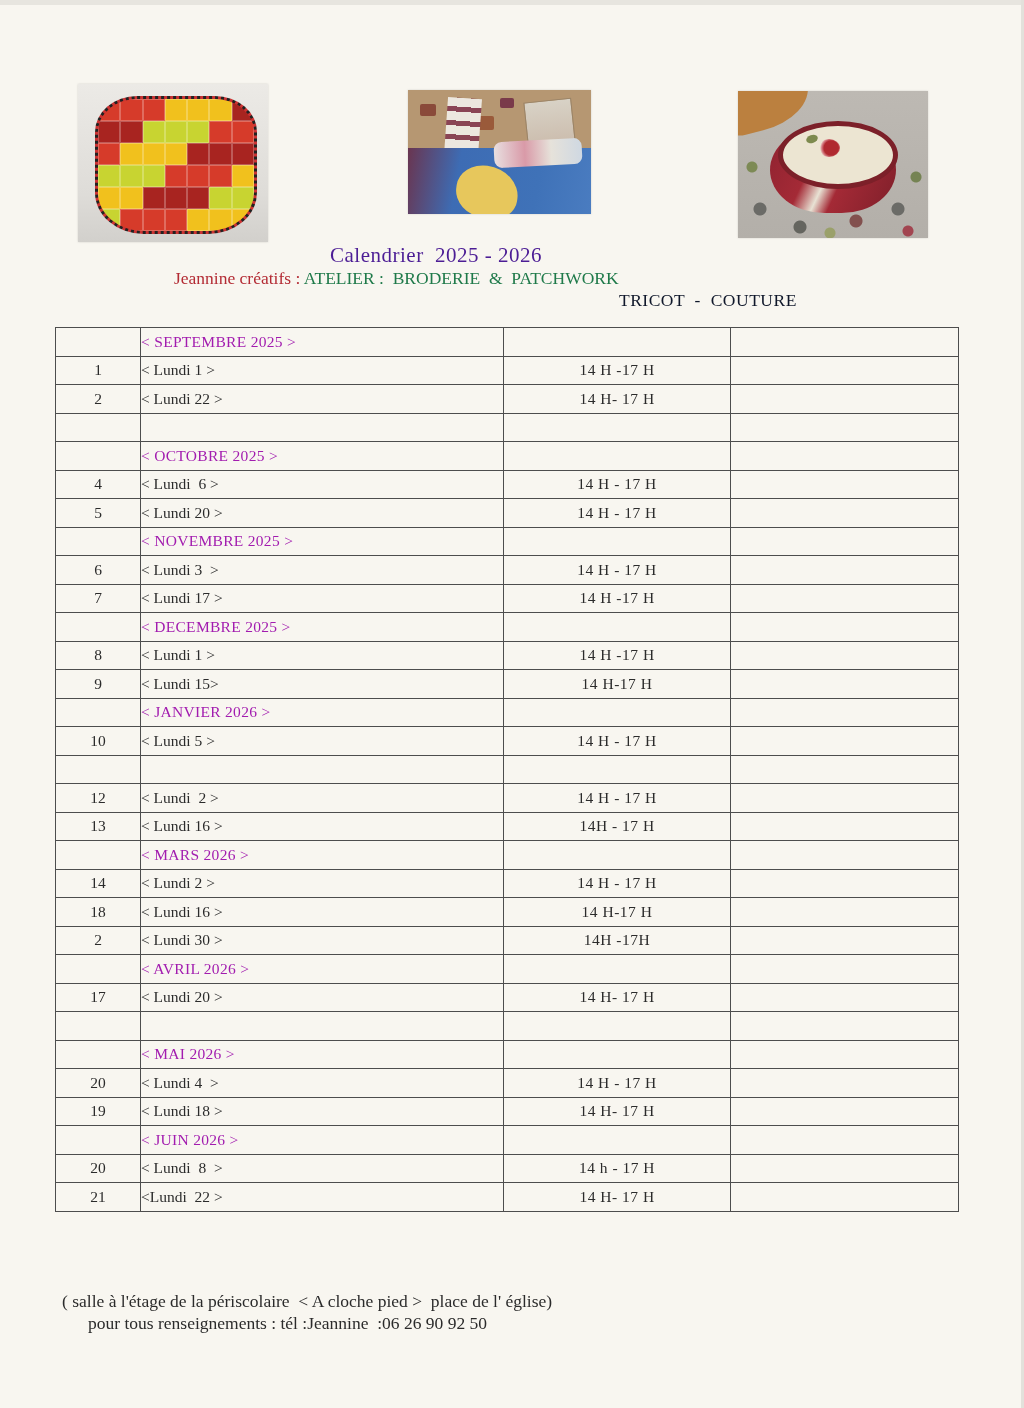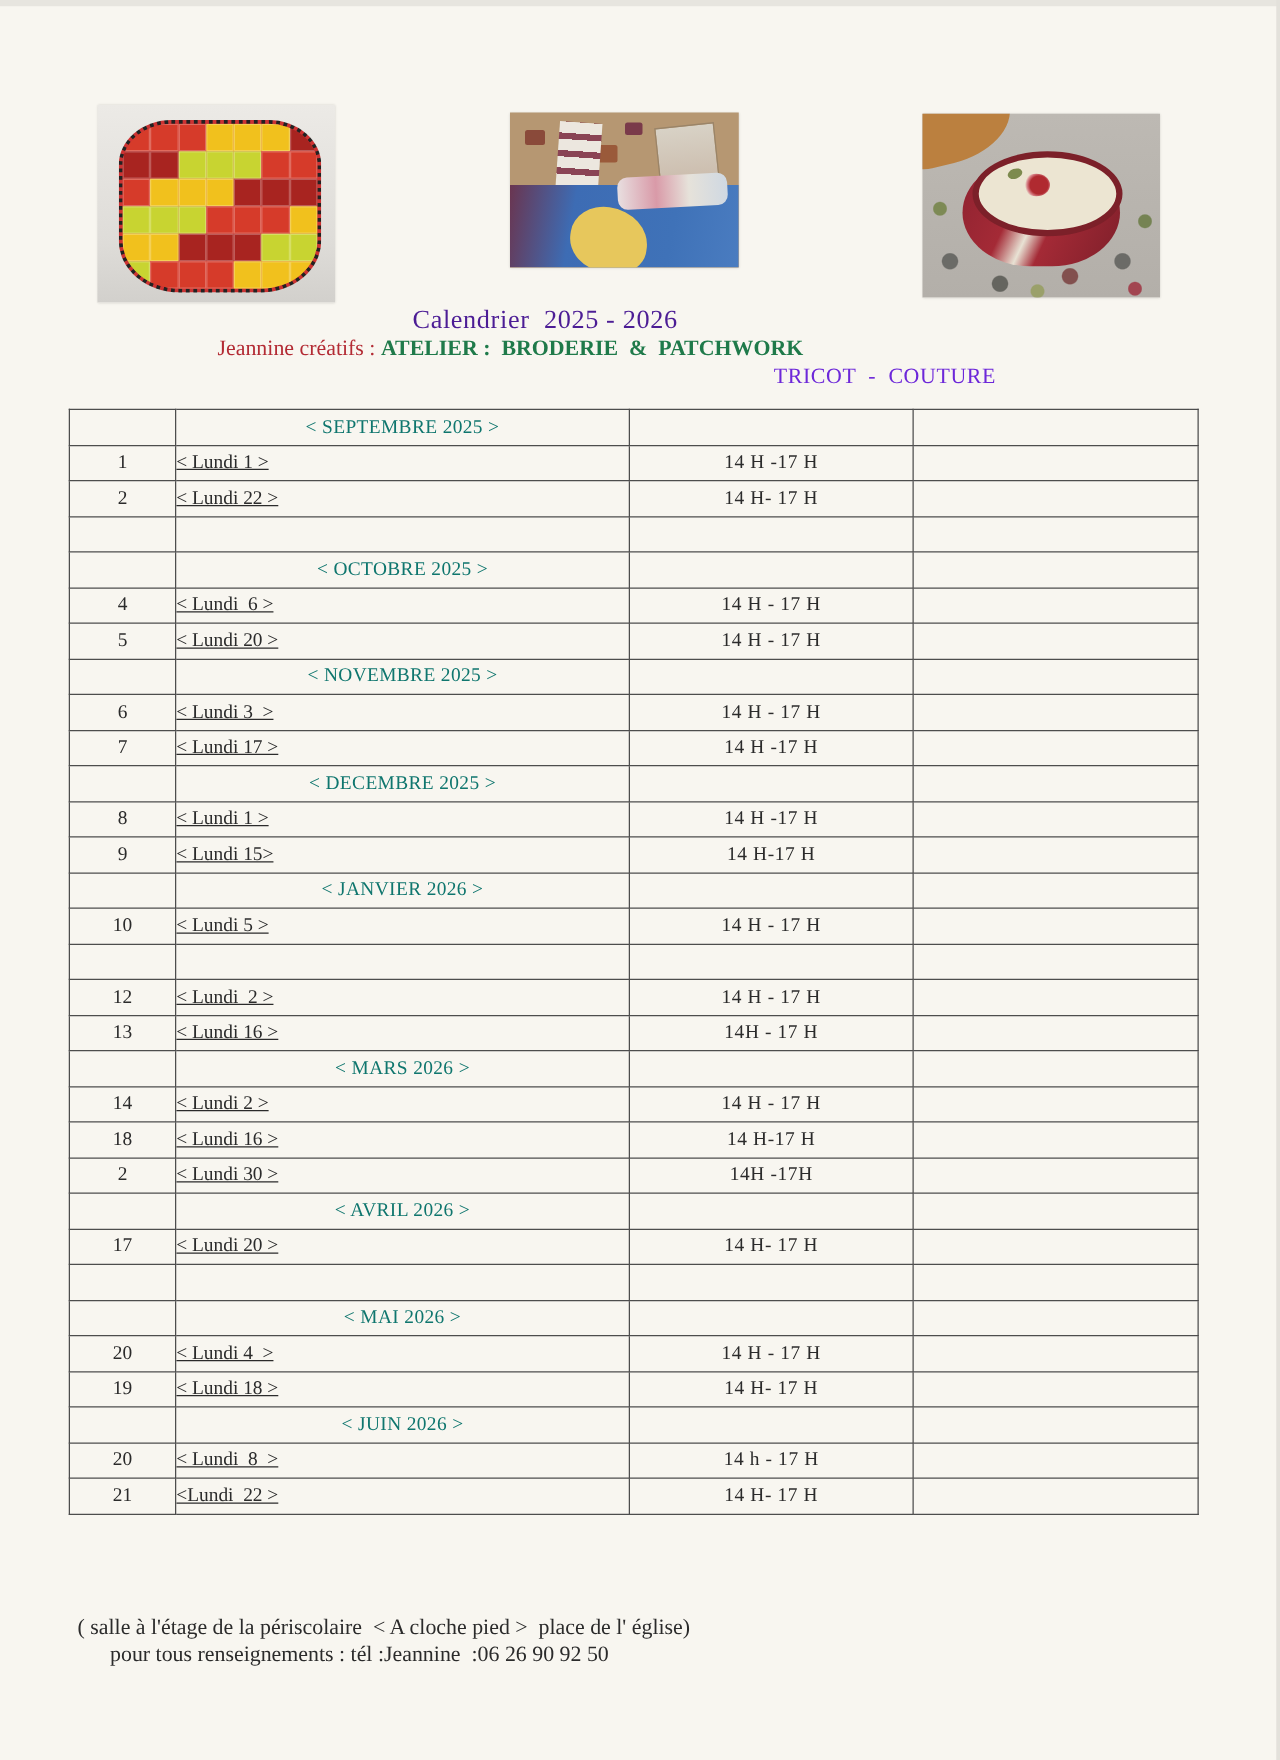--- a/index.html
+++ b/index.html
@@ -41,31 +41,31 @@
   .bk-corner{position:absolute;left:-18px;top:-20px;width:90px;height:58px;background:#bb803f;transform:rotate(-14deg);border-radius:0 0 60% 20%;}
   .bk-body{position:absolute;left:32px;top:36px;width:126px;height:86px;border-radius:50% / 58%;background:linear-gradient(115deg,#8e2230 0%,#a42a36 35%,#e8e2d4 48%,#a42a36 58%,#7e1f2a 100%);}
   .bk-lid{position:absolute;left:40px;top:30px;width:110px;height:58px;border-radius:50%;background:#ece5d2;border:5px solid #7c2029;}
   .bk-flower{position:absolute;left:80px;top:48px;width:22px;height:18px;border-radius:50%;background:radial-gradient(circle at 60% 50%,#b02a30 45%,#d8848a 60%,transparent 70%);}
   .bk-leaf{position:absolute;left:68px;top:44px;width:12px;height:8px;border-radius:50%;background:#7d8a4e;transform:rotate(-20deg);}
 
   
   .doc-title{position:absolute;left:330px;top:243px;font-size:21px;letter-spacing:.5px;color:#4c1d95;white-space:pre;}
   .doc-sub1{position:absolute;left:174px;top:268px;font-size:17.5px;white-space:pre;}
   .doc-sub1 .red{color:#b32b34;}
-  .doc-sub1 .green{color:#1f7a4a;font-weight:bold;}
-  .doc-sub2{position:absolute;left:619px;top:290px;font-size:17.5px;color:#6d28d9;letter-spacing:.5px;white-space:pre;}
+  .doc-sub1 .green{color:#1f7a4a;}
+  .doc-sub2{position:absolute;left:619px;top:290px;font-size:17.5px;color:#0f172a;letter-spacing:.5px;white-space:pre;}
 
   
   table.cal{position:absolute;left:55px;top:327px;width:903px;border-collapse:collapse;table-layout:fixed;}
   table.cal td{border:1px solid #4d4d4d;height:27.5px;padding:0;font-size:15.5px;overflow:hidden;white-space:pre;}
   table.cal{border:1.5px solid #444;}
   td.num-cell{text-align:center;}
-  td.date-cell{padding-left:12px;text-decoration:underline;}
+  td.date-cell{padding-left:12px;}
   td.time-cell{text-align:center;letter-spacing:.5px;}
-  td.month-cell{color:#0f766e;text-align:center;padding-right:95px;letter-spacing:.3px;}
+  td.month-cell{color:#a21caf;padding-right:95px;letter-spacing:.3px;}
 
   
   .footer-1{position:absolute;left:62px;top:1291px;font-size:17.5px;white-space:pre;}
   .footer-2{position:absolute;left:88px;top:1313px;font-size:17.5px;white-space:pre;}
 </style>
 </head>
 <body>
 
 <div class="scan-edge-top"></div>
 <div class="scan-edge-right"></div>

